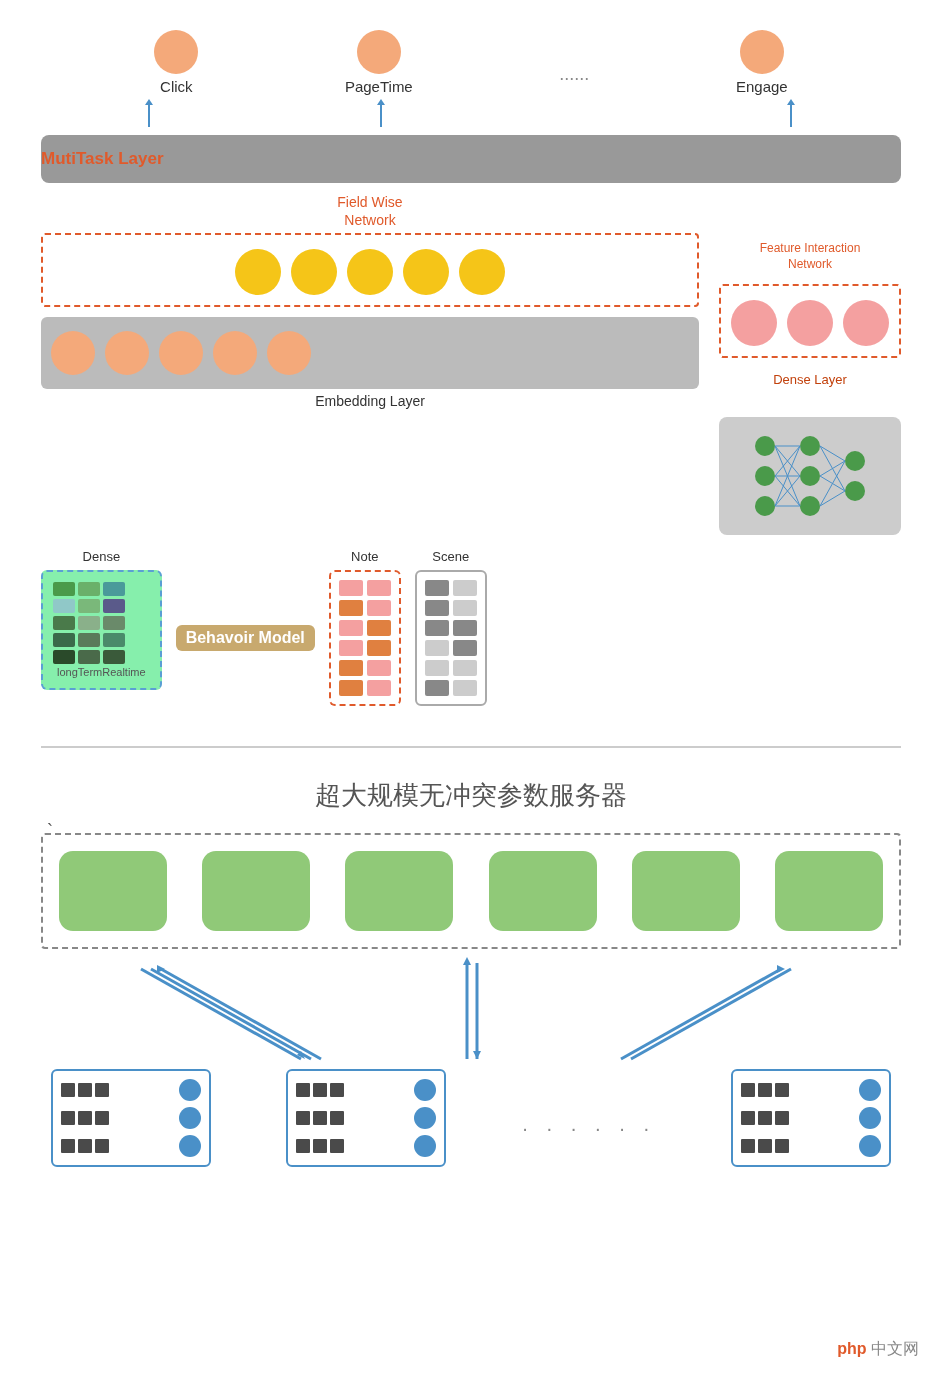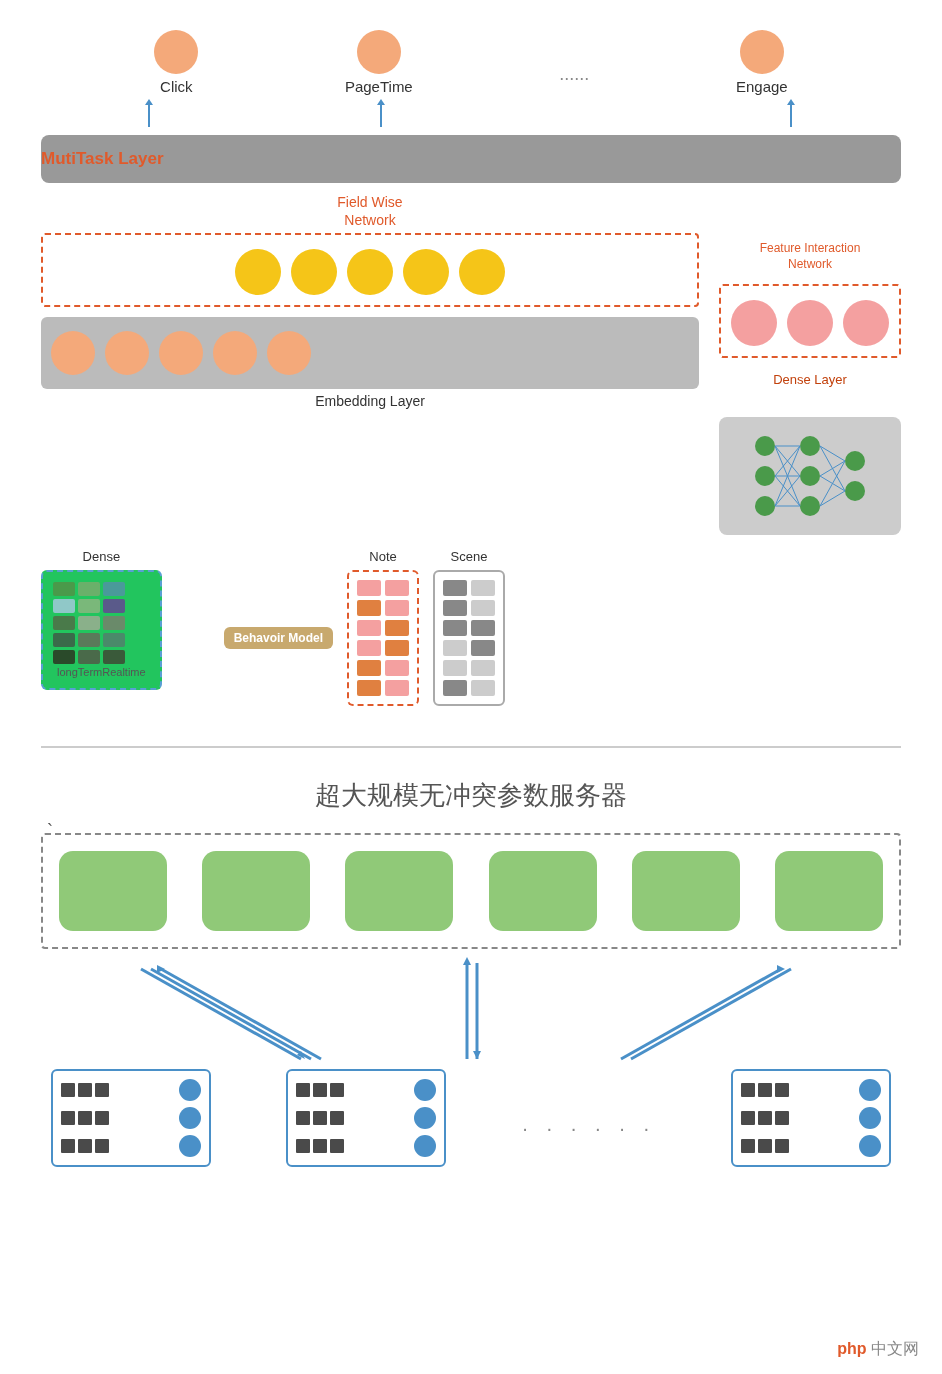--- a/index.html
+++ b/index.html
@@ -127,21 +127,21 @@
       display: flex;
       gap: 14px;
       margin-top: 14px;
       align-items: flex-start;
     }
 
     .input-box {
       border: 2px dashed #5a9fd4;
       border-radius: 6px;
       padding: 10px;
-      background: #22c55e;
+      background: #86efac;
       position: relative;
     }
 
     .input-box-label {
       font-size: 13px;
       color: #333;
       text-align: center;
       margin-bottom: 6px;
     }
 
@@ -155,25 +155,24 @@
       width: 22px;
       height: 14px;
       border-radius: 2px;
     }
 
     .behavior-model {
       background: #c8a96e;
       border-radius: 6px;
       padding: 4px 10px;
       text-align: center;
-      font-size: 12px;
+      font-size: 16px;
       color: #fff;
       font-weight: bold;
       align-self: center;
-      margin-left: 48px;
     }
 
     .note-box {
       border: 2px dashed #e05a2b;
       border-radius: 6px;
       padding: 8px;
       background: #fff;
     }
 
     .note-grid {

